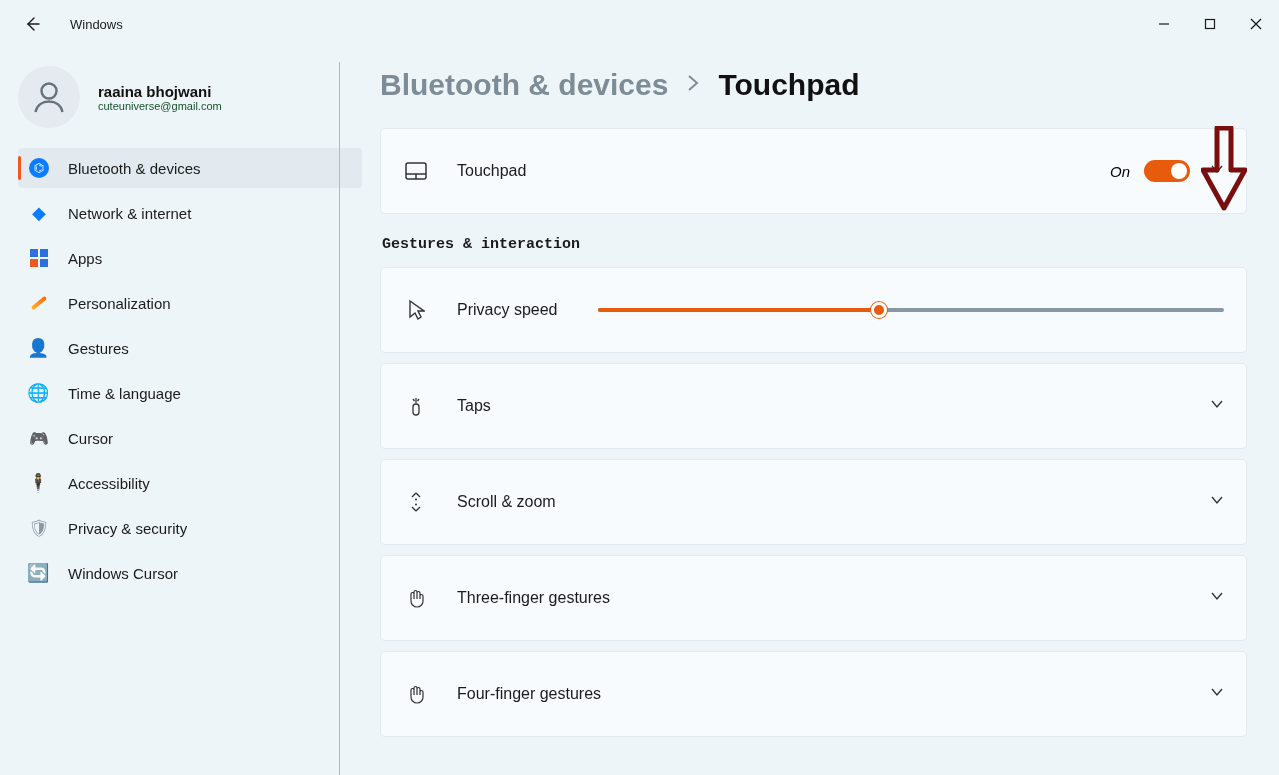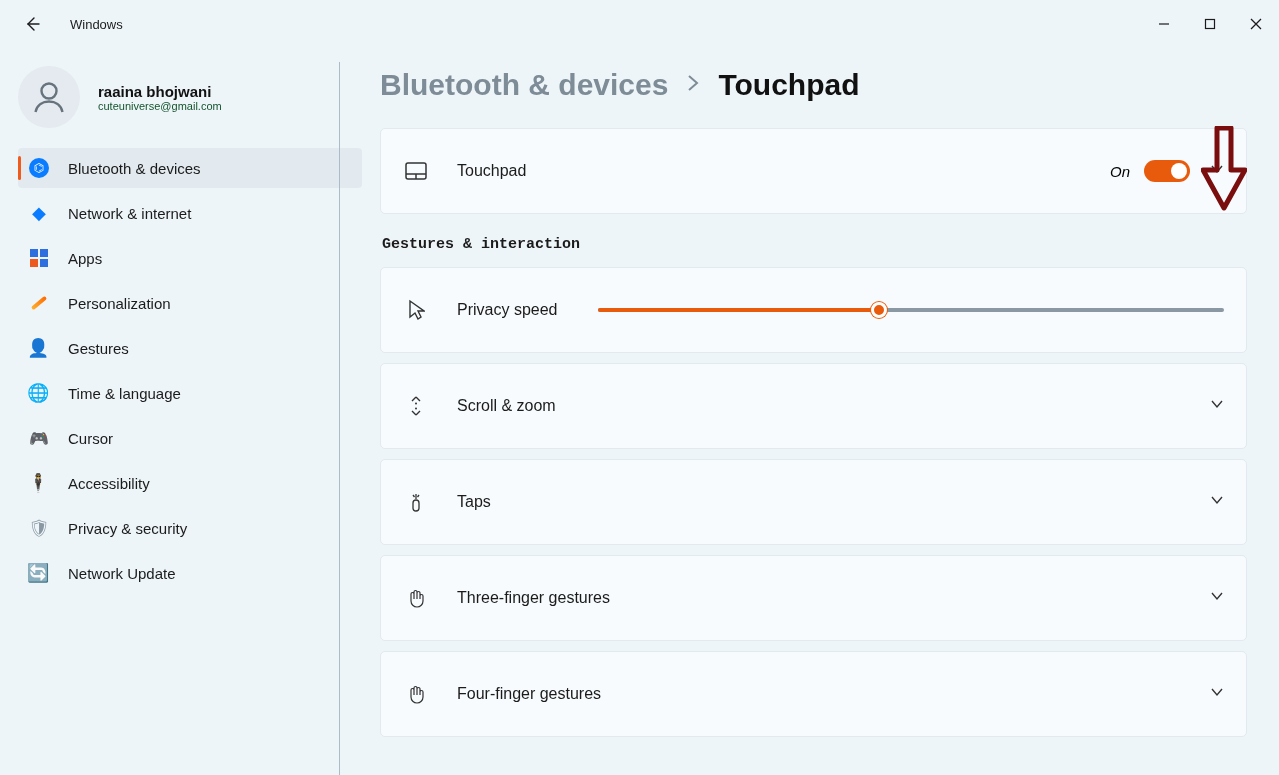--- a/index.html
+++ b/index.html
@@ -159,21 +159,21 @@
       <li>
           <span class="nav-icon acc-ic">🕴</span>
           <span class="nav-label">Accessibility</span>
         </li>
       <li>
           <span class="nav-icon shield-ic">🛡</span>
           <span class="nav-label">Privacy &amp; security</span>
         </li>
       <li>
           <span class="nav-icon upd-ic">🔄</span>
-          <span class="nav-label">Network Update</span>
+          <span class="nav-label">Windows Cursor</span>
         </li>
     </ul>
     <div class="sep-line"></div>
   </div>
 
   <div class="content" style="position:relative;">
     <svg class="big-arrow" width="46" height="86" viewBox="0 0 46 86">
       <path d="M16 2 H30 V44 H44 L23 82 L2 44 H16 Z" fill="none" stroke="#7a0d0d" stroke-width="5" stroke-linejoin="round"></path>
     </svg>
 
@@ -221,71 +221,71 @@
             <div class="slider-fill" id="sf" style="width: 45%;"></div>
             <div class="slider-thumb" id="st" style="left: 45%;"></div>
           </div>
         </div>
       </div>
     </div>
 
     <div class="card">
       <div class="card-row">
         <span class="card-icon">
+          <svg width="20" height="22" viewBox="0 0 20 22">
+              <path d="M10 8 V3 M7 4 L8.5 6 M13 4 L11.5 6 M7 12 a3 3 0 0 1 6 0 v5 a3 3 0 0 1 -6 0 z" stroke="#333" stroke-width="1.3" fill="none"></path>
+            </svg>
+        </span>
+        <span class="card-label">Taps</span>
+        <span class="spacer"></span>
+        <span class="chev"><svg width="14" height="14">
+              <path d="M2 4 L7 10 L12 4" stroke="#333" stroke-width="1.4" fill="none"></path>
+            </svg></span>
+      </div>
+    </div>
+
+    <div class="card">
+      <div class="card-row">
+        <span class="card-icon">
           <svg width="14" height="22" viewBox="0 0 14 22">
               <path d="M7 2 L3 6 M7 2 L11 6 M7 20 L3 16 M7 20 L11 16" stroke="#333" stroke-width="1.4" fill="none"></path>
               <circle cx="7" cy="8.5" r="1" fill="#333"></circle>
               <circle cx="7" cy="13.5" r="1" fill="#333"></circle>
             </svg>
         </span>
         <span class="card-label">Scroll &amp; zoom</span>
         <span class="spacer"></span>
         <span class="chev"><svg width="14" height="14">
               <path d="M2 4 L7 10 L12 4" stroke="#333" stroke-width="1.4" fill="none"></path>
             </svg></span>
       </div>
     </div>
 
     <div class="card">
       <div class="card-row">
         <span class="card-icon">
           <svg width="20" height="22" viewBox="0 0 20 22">
-              <path d="M10 8 V3 M7 4 L8.5 6 M13 4 L11.5 6 M7 12 a3 3 0 0 1 6 0 v5 a3 3 0 0 1 -6 0 z" stroke="#333" stroke-width="1.3" fill="none"></path>
-            </svg>
-        </span>
-        <span class="card-label">Taps</span>
+              <path d="M5 12 V7 a1.5 1.5 0 0 1 3 0 V12 M8 12 V5 a1.5 1.5 0 0 1 3 0 V12 M11 12 V6 a1.5 1.5 0 0 1 3 0 V12 M14 12 V9 a1.5 1.5 0 0 1 3 0 V14 a6 6 0 0 1 -12 0 v-2" stroke="#333" stroke-width="1.2" fill="none"></path>
+            </svg>
+        </span>
+        <span class="card-label">Three-finger gestures</span>
         <span class="spacer"></span>
         <span class="chev"><svg width="14" height="14">
               <path d="M2 4 L7 10 L12 4" stroke="#333" stroke-width="1.4" fill="none"></path>
             </svg></span>
       </div>
     </div>
 
     <div class="card">
       <div class="card-row">
         <span class="card-icon">
           <svg width="20" height="22" viewBox="0 0 20 22">
               <path d="M5 12 V7 a1.5 1.5 0 0 1 3 0 V12 M8 12 V5 a1.5 1.5 0 0 1 3 0 V12 M11 12 V6 a1.5 1.5 0 0 1 3 0 V12 M14 12 V9 a1.5 1.5 0 0 1 3 0 V14 a6 6 0 0 1 -12 0 v-2" stroke="#333" stroke-width="1.2" fill="none"></path>
             </svg>
         </span>
-        <span class="card-label">Three-finger gestures</span>
-        <span class="spacer"></span>
-        <span class="chev"><svg width="14" height="14">
-              <path d="M2 4 L7 10 L12 4" stroke="#333" stroke-width="1.4" fill="none"></path>
-            </svg></span>
-      </div>
-    </div>
-
-    <div class="card">
-      <div class="card-row">
-        <span class="card-icon">
-          <svg width="20" height="22" viewBox="0 0 20 22">
-              <path d="M5 12 V7 a1.5 1.5 0 0 1 3 0 V12 M8 12 V5 a1.5 1.5 0 0 1 3 0 V12 M11 12 V6 a1.5 1.5 0 0 1 3 0 V12 M14 12 V9 a1.5 1.5 0 0 1 3 0 V14 a6 6 0 0 1 -12 0 v-2" stroke="#333" stroke-width="1.2" fill="none"></path>
-            </svg>
-        </span>
         <span class="card-label">Four-finger gestures</span>
         <span class="spacer"></span>
         <span class="chev"><svg width="14" height="14">
               <path d="M2 4 L7 10 L12 4" stroke="#333" stroke-width="1.4" fill="none"></path>
             </svg></span>
       </div>
     </div>
 
   </div>
 </div>

